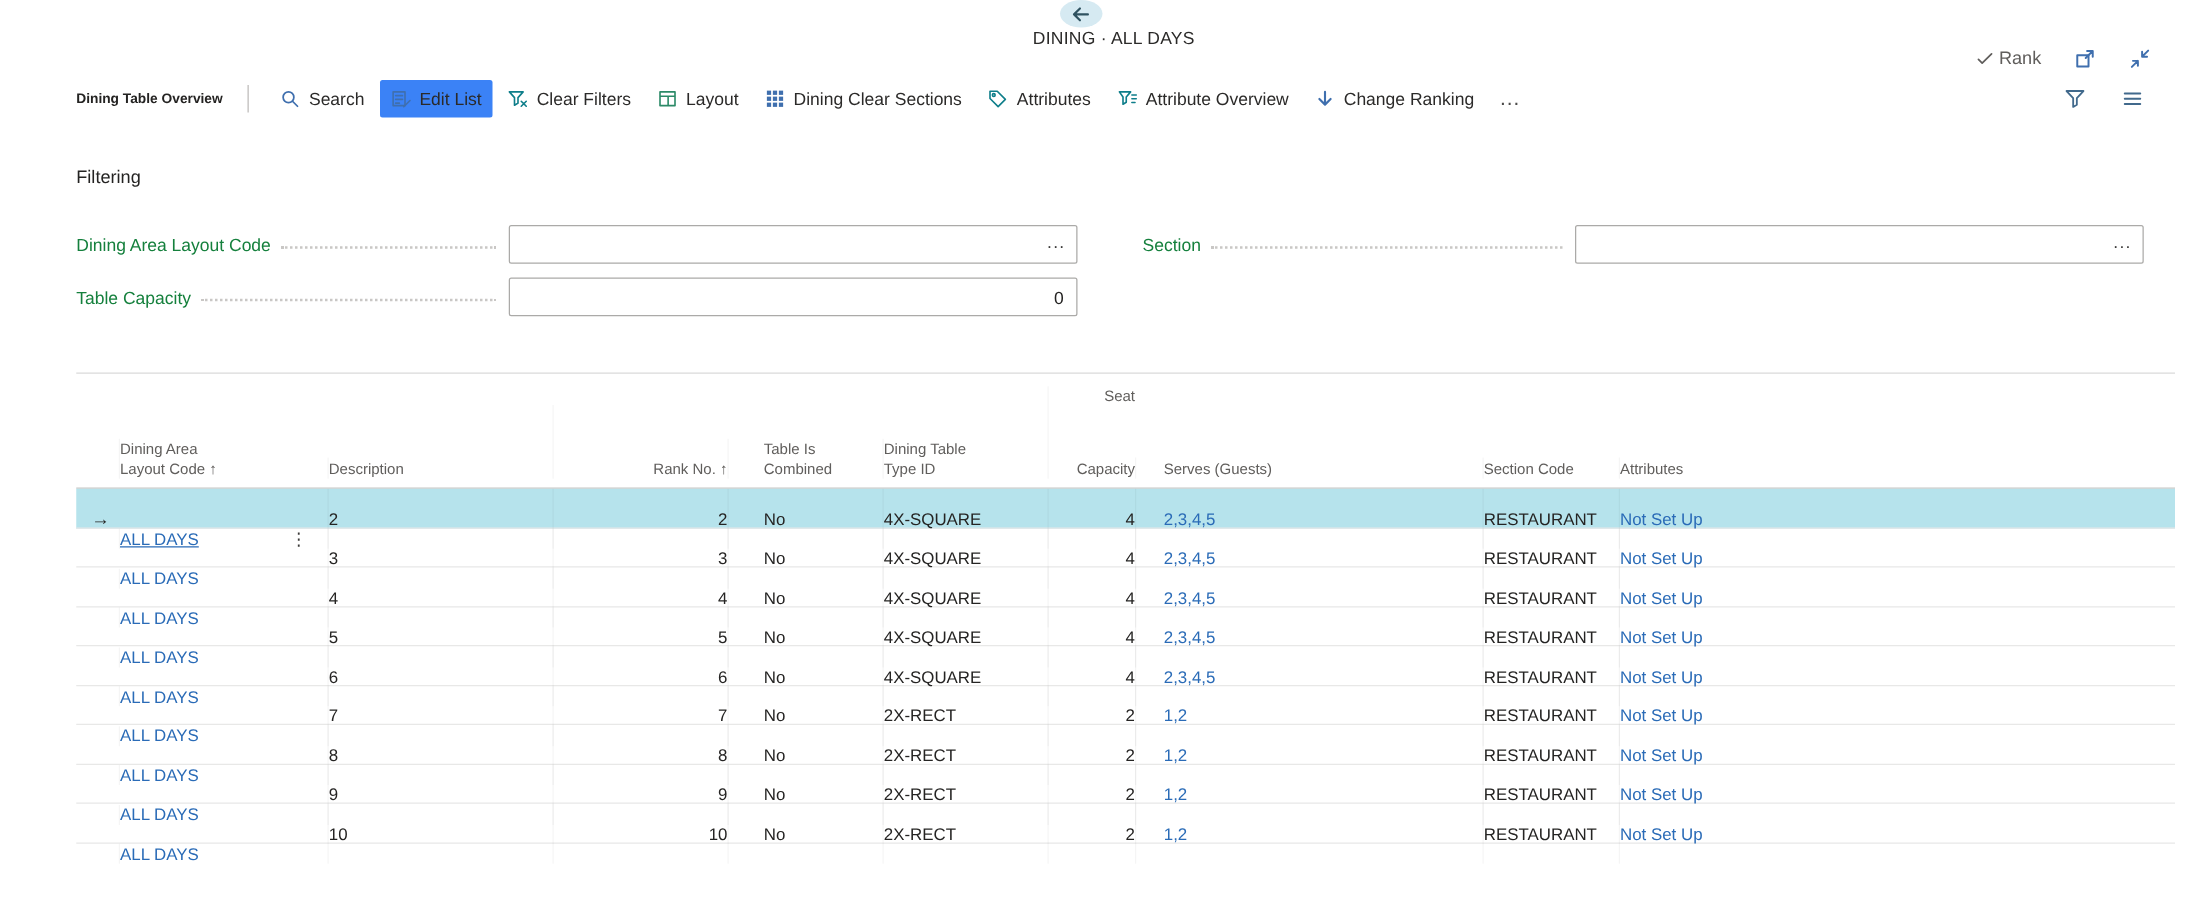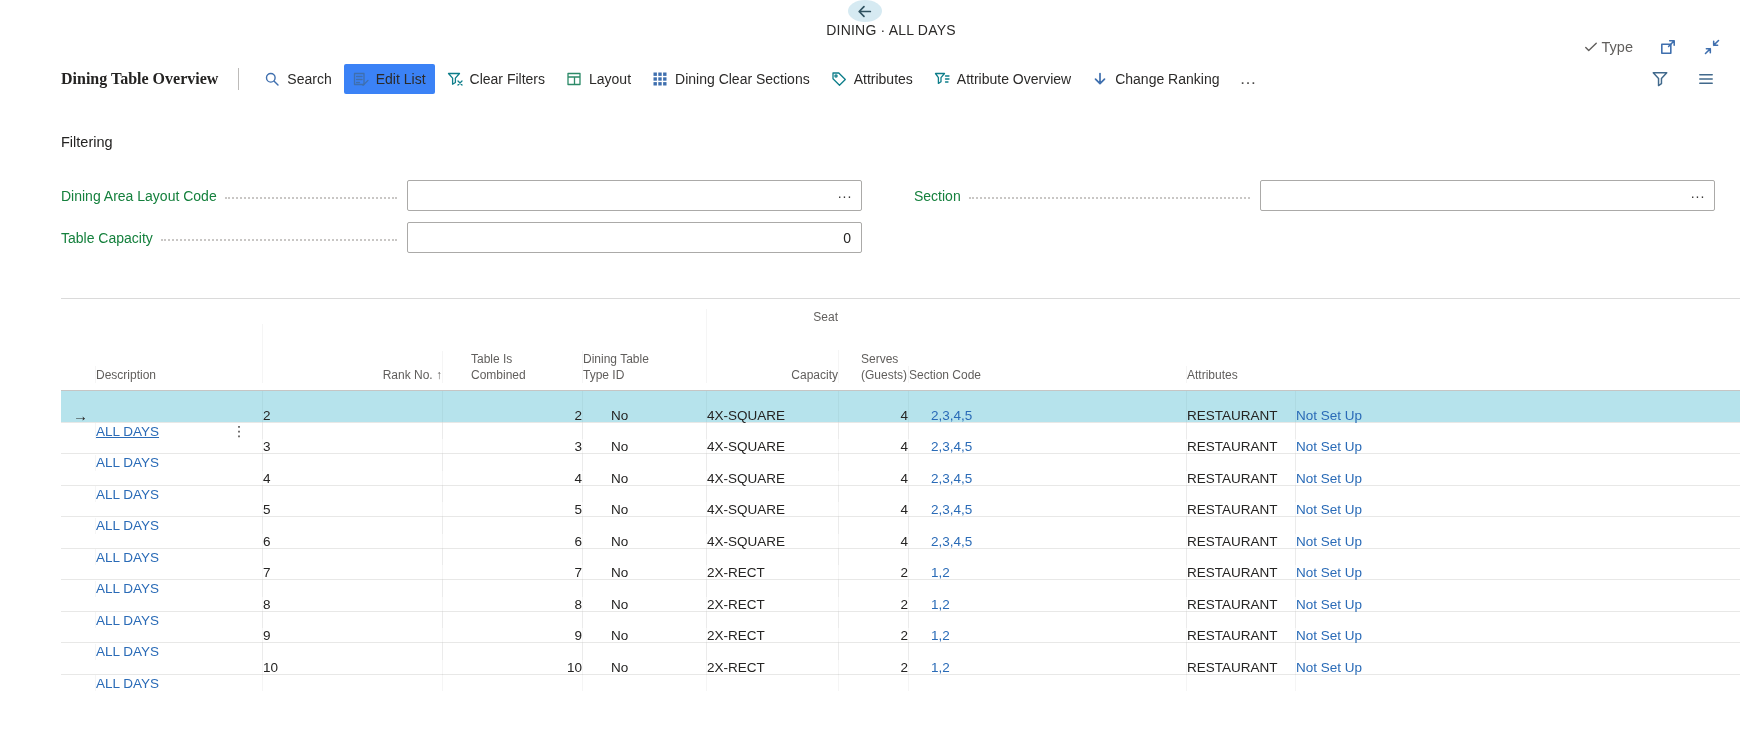--- a/index.html
+++ b/index.html
@@ -22,21 +22,21 @@
     width: 34px; height: 34px; border-radius: 50%; border: none; cursor: pointer;
     background: #d6eaf2; color: #2f5260; display: flex; align-items: center; justify-content: center;
   }
   .topbar-title { margin-left: 53px; font-size: 14px; letter-spacing: .2px; color: #2b2a29; }
   .topbar-right { margin-left: auto; display: flex; align-items: center; gap: 26px; }
   .saved { display: flex; align-items: center; gap: 4px; color: var(--muted, #605e5c); font-size: 14.5px; }
   .winbtn { background: none; border: none; cursor: pointer; color: var(--icon_blue, #3f6fae); display: flex; }
 
   
   .toolbar { height: 46px; display: flex; align-items: center; padding: 0 34px 0 61px; }
-  .page-title { font-size: 16px; font-weight: 700; color: #242322; white-space: nowrap; font-family: Liberation Serif, serif; }
+  .page-title { font-size: 11px; font-weight: 700; color: #242322; white-space: nowrap; }
   .vdivider { width: 1px; height: 22px; background: #bdbbb9; margin: 0 16px 0 20px; flex: none; }
   .actions { display: flex; align-items: center; gap: 3px; }
   .action {
     display: flex; align-items: center; gap: 7px; padding: 7px 9px; border: none; background: transparent;
     font-family: inherit; font-size: 14px; color: #2b2a29; cursor: pointer; white-space: nowrap; border-radius: 2px;
   }
   .action.active { background: #3b82f6; align-items: flex-end; }
   .more-btn { background: none; border: none; font-size: 17px; color: #4c4b4a; cursor: pointer; padding: 4px 8px; }
   .toolbar-right { margin-left: auto; display: flex; align-items: center; gap: 28px; }
   .toolbar-right .winbtn { color: #41698c; }
@@ -109,21 +109,21 @@
       </span>
     </button>
     <div class="topbar-title">DINING · ALL DAYS</div>
     <div class="topbar-right">
       <div class="saved">
         <span class="icon">
           <svg width="14" height="14" viewBox="0 0 16 16" fill="none" stroke="currentColor" stroke-width="1.6" stroke-linecap="round" stroke-linejoin="round">
               <path d="M2 8.6l3.4 3.4L14 3.6"></path>
             </svg>
         </span>
-        <span>Type</span>
+        <span>Rank</span>
       </div>
       <button class="winbtn">
         <span class="icon">
           <svg width="18" height="18" viewBox="0 0 16 16" fill="none" stroke="currentColor" stroke-width="1.4" stroke-linecap="round" stroke-linejoin="round">
               <rect x="2.5" y="5.5" width="8" height="8"></rect>
               <path d="M9.5 2.5h4v4M13.3 2.7L8.5 7.5"></path>
             </svg>
         </span>
       </button>
       <button class="winbtn">
@@ -280,20 +280,24 @@
       <div class="control">
         <input class="num" value="0" style="">
       </div>
     </div>
   </div>
 
   <div class="table-wrap">
     <div class="thead">
       <div class="cell gutter"></div>
       <div class="th">
+        <span>Dining Area</span>
+        <span>Layout Code ↑</span>
+      </div>
+      <div class="th">
         <span></span>
         <span>Description</span>
       </div>
       <div class="th right">
         <span></span>
         <span>Rank No. ↑</span>
       </div>
       <div class="th pad-comb">
         <span>Table Is</span>
         <span>Combined</span>

